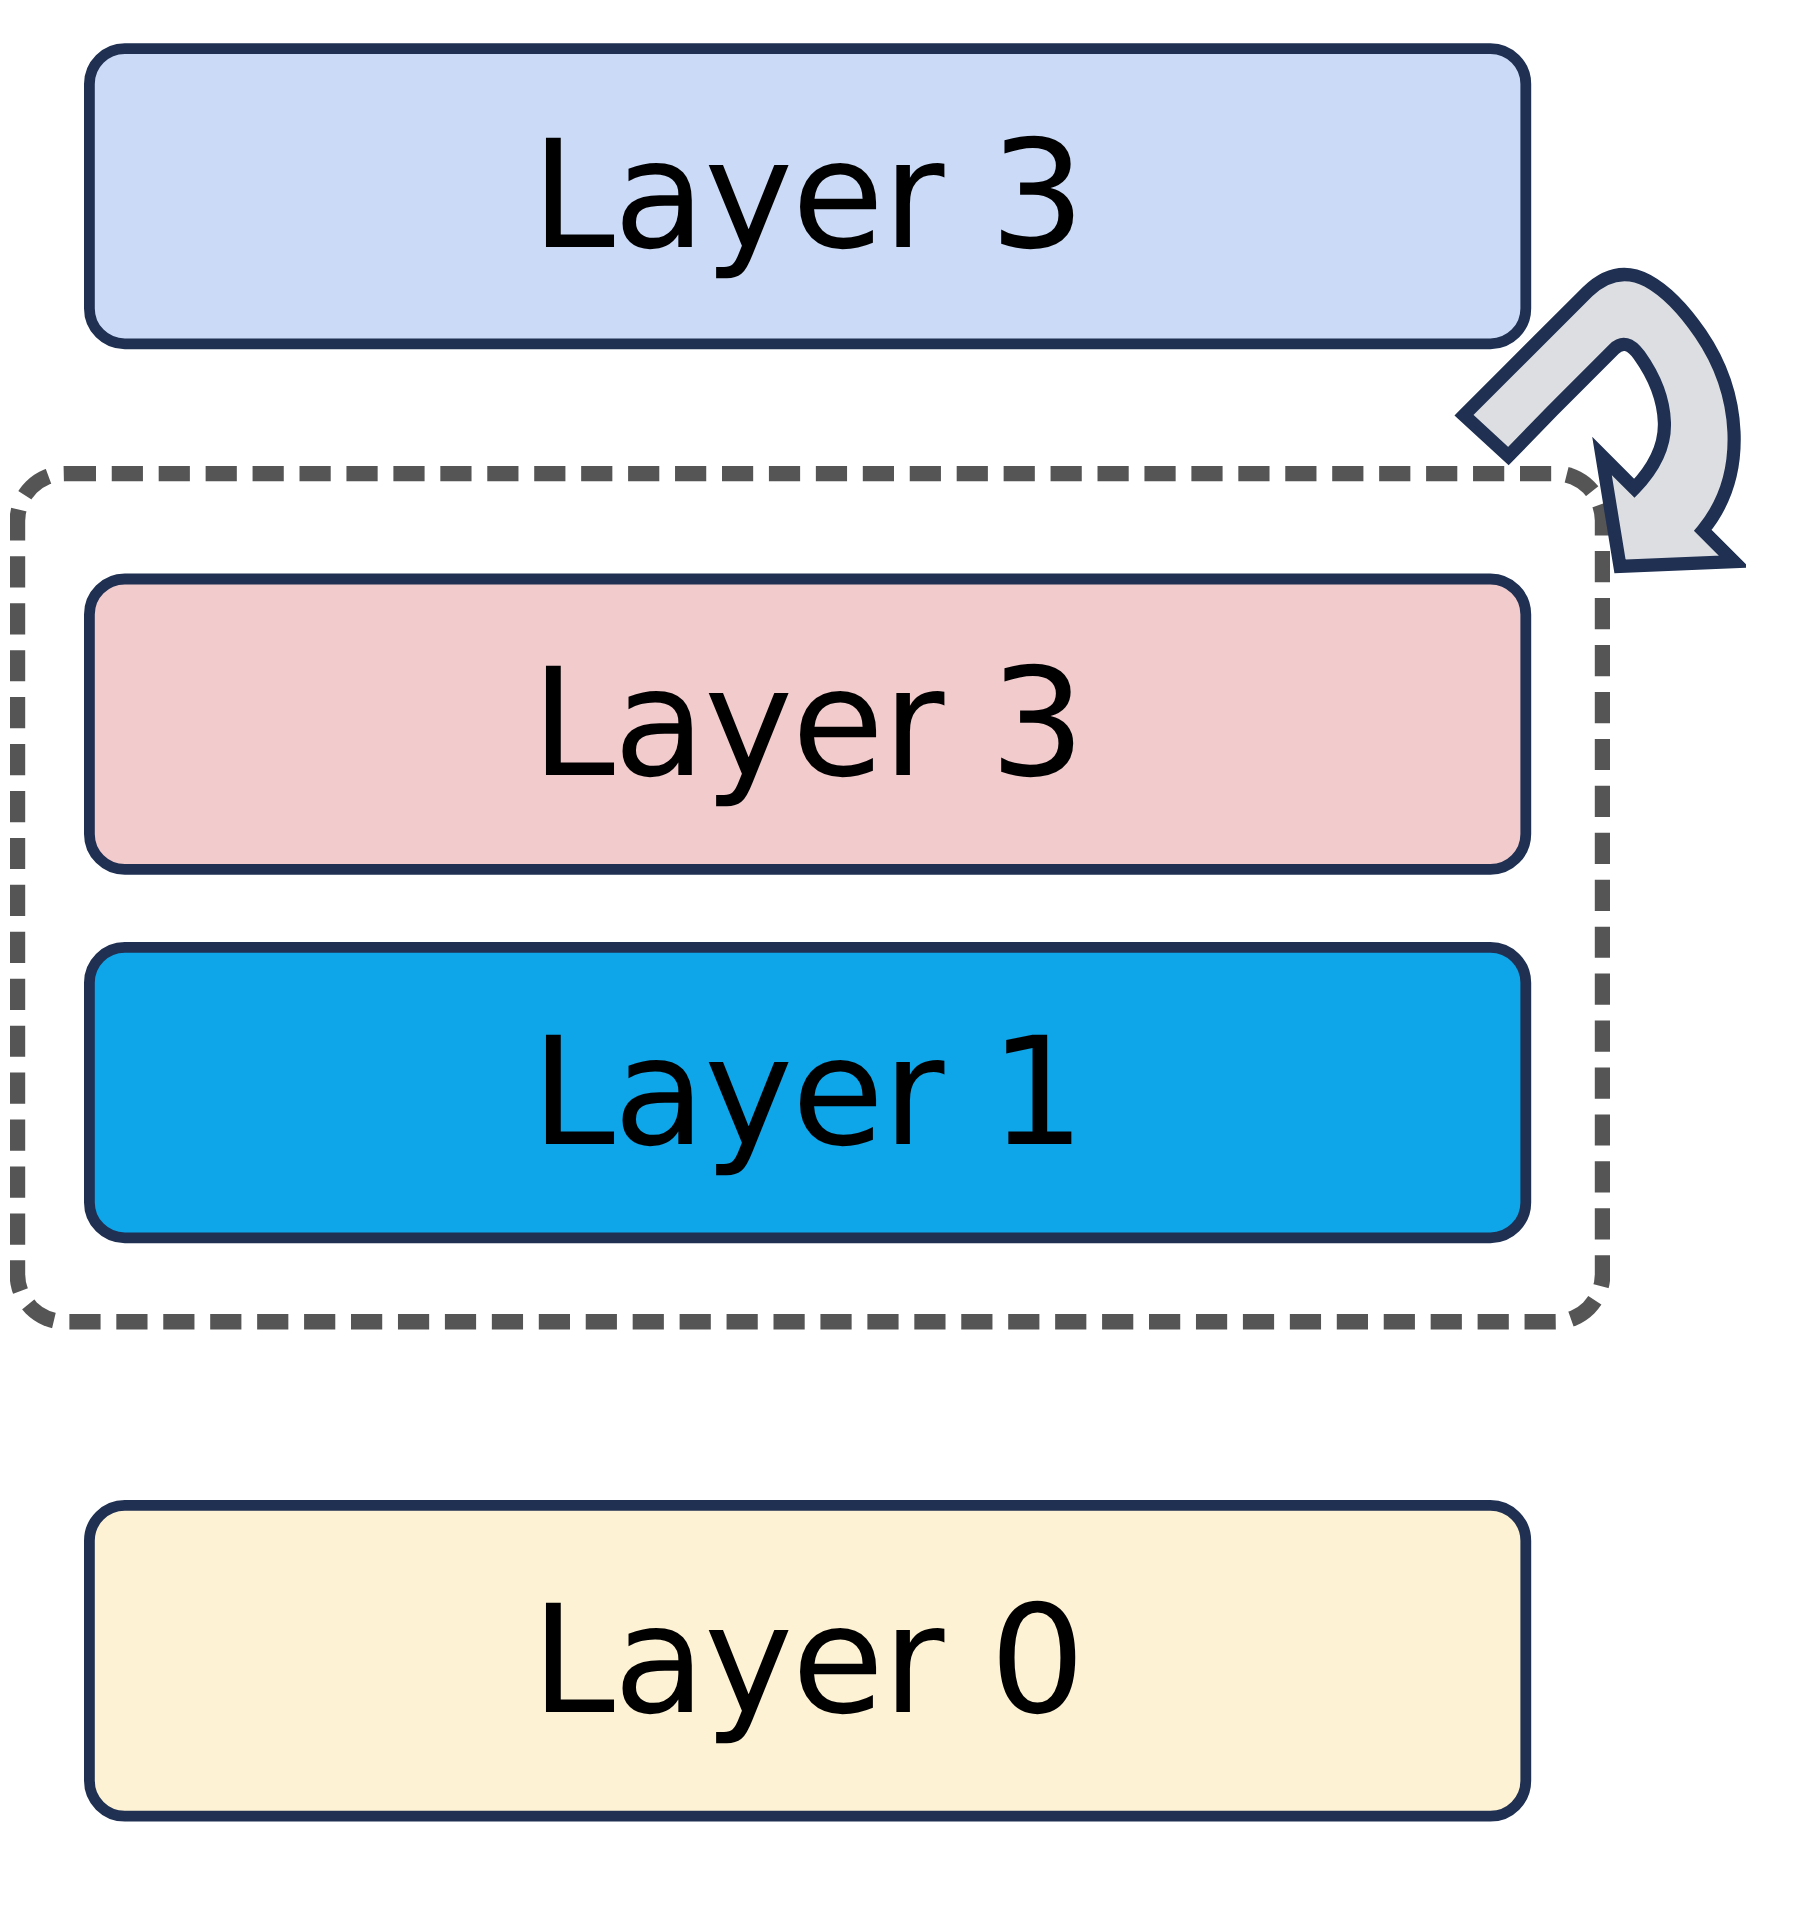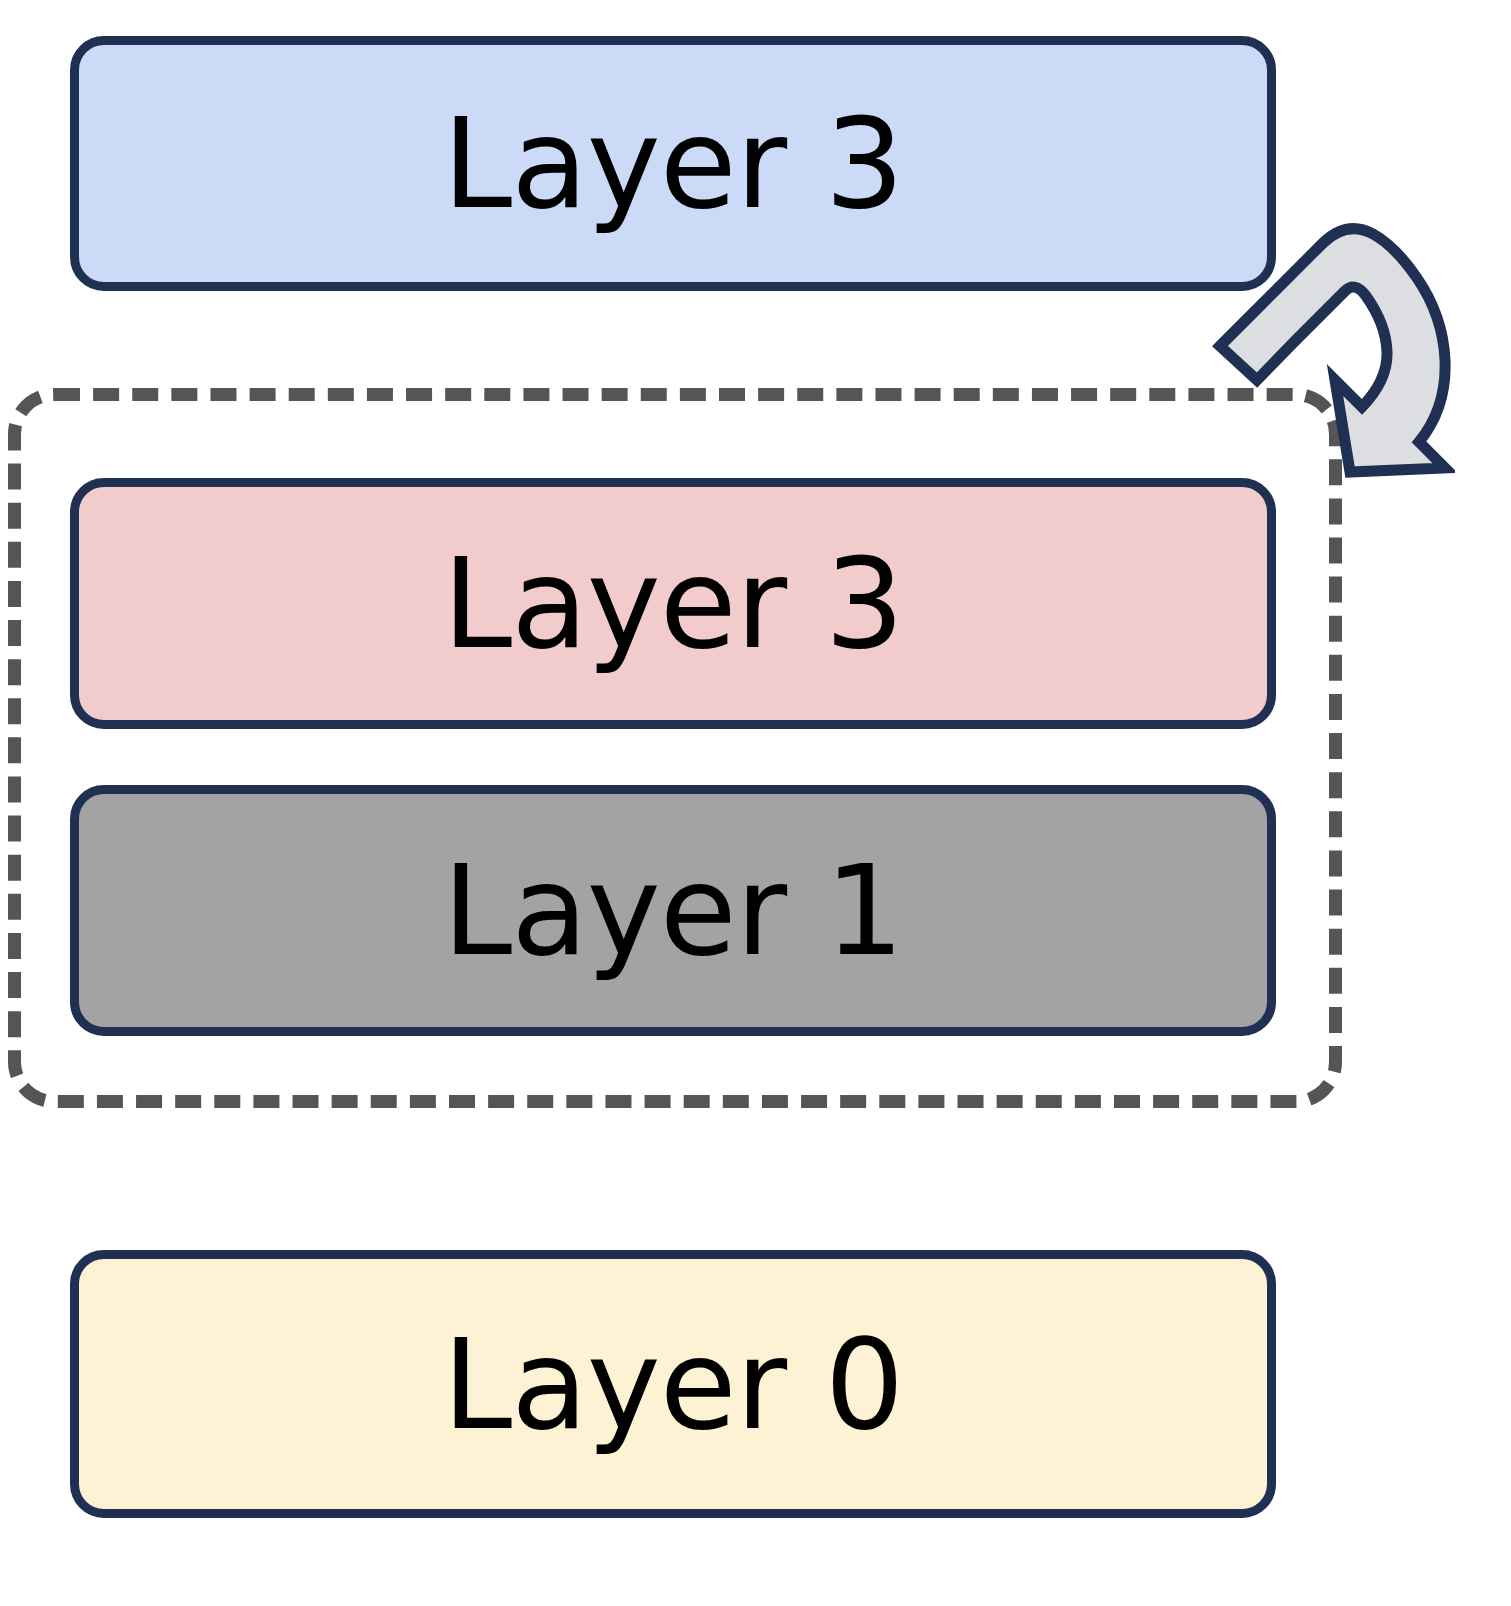--- a/index.html
+++ b/index.html
@@ -71,21 +71,21 @@
   <div class="layer-box" id="layer3-box" style="background:#cbdbf7">
     <span class="layer-label">Layer 3</span>
   </div>
 
   <div id="group-dashed"></div>
 
   <div class="layer-box" id="layer2-box" style="background:#f2cbcd">
     <span class="layer-label">Layer 3</span>
   </div>
 
-  <div class="layer-box" id="layer1-box" style="background:#a3a3a3">
+  <div class="layer-box" id="layer1-box" style="background:#0ea5e9">
     <span class="layer-label">Layer 1</span>
   </div>
 
   <div class="layer-box" id="layer0-box" style="background:#fdf2d3">
     <span class="layer-label">Layer 0</span>
   </div>
 
   <div id="feedback-arrow">
     <svg viewBox="0 0 260 262" xmlns="http://www.w3.org/2000/svg">
       <path d="M 25 124

